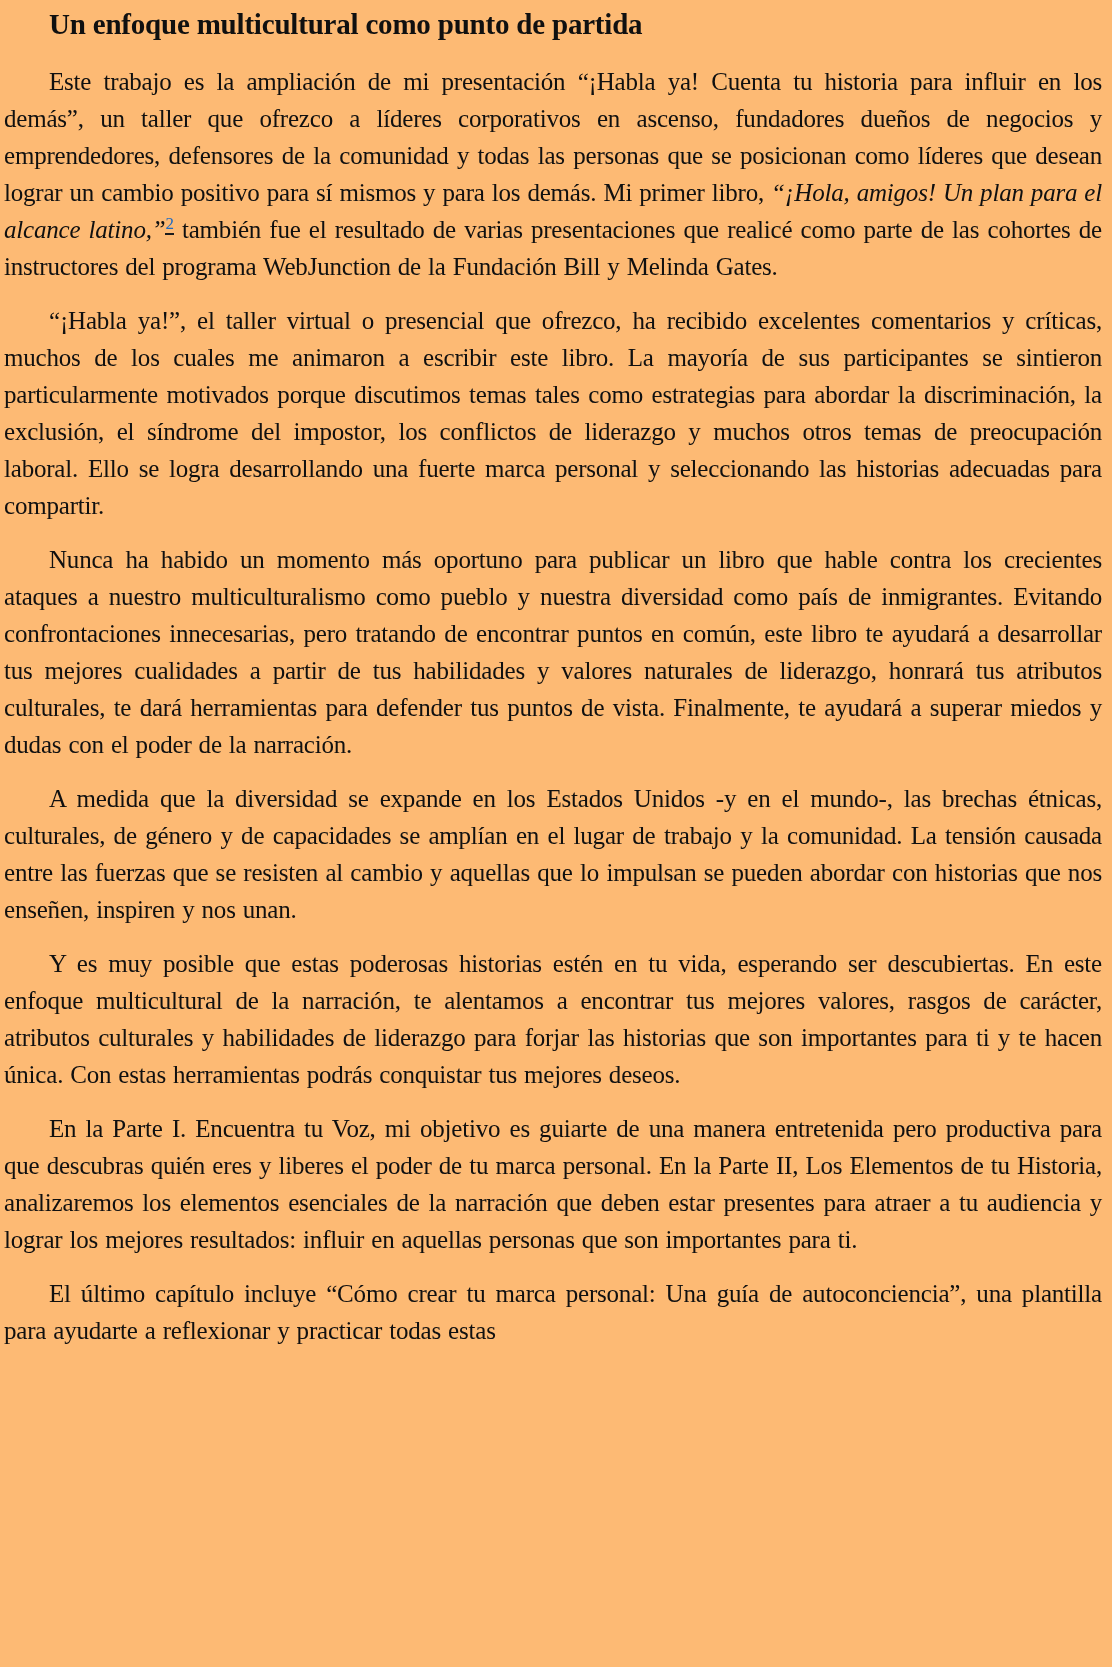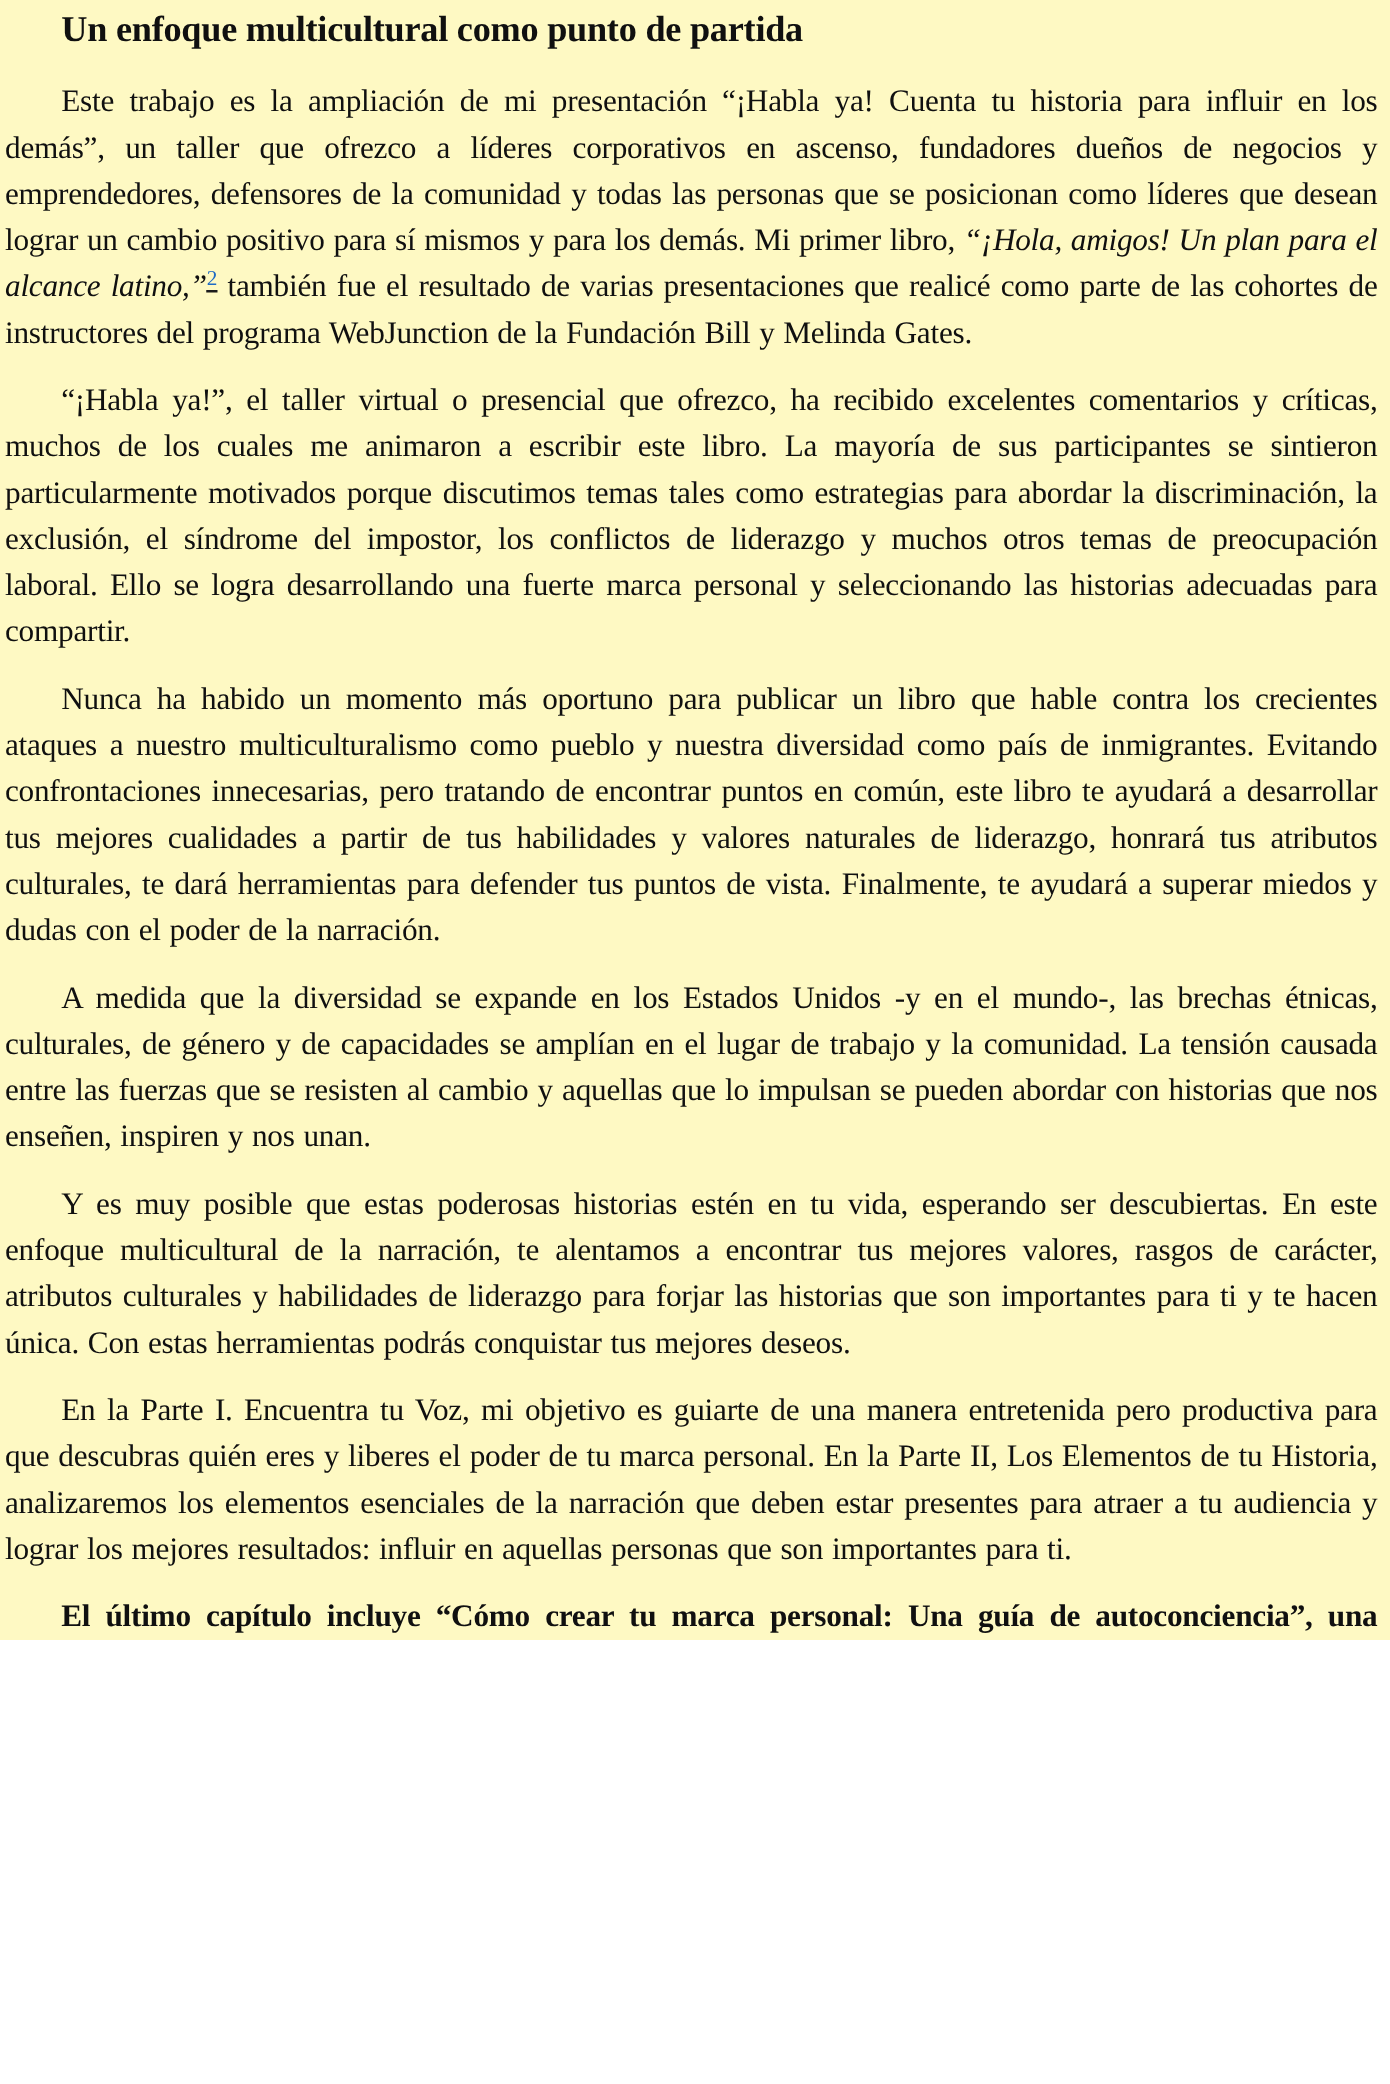--- a/index.html
+++ b/index.html
@@ -3,45 +3,45 @@
 <meta charset="utf-8">
 <style>
   html, body {
     margin: 0;
     padding: 0;
     background: #ffffff;
   }
   .page {
     position: relative;
     width: 1112px;
-    height: 1312px;
+    height: 1667px;
     box-sizing: border-box;
     padding: 4px 10px 0 4px;
     overflow: hidden;
-    background: #fef9c3;
+    background: #fdba74;
     color: #101010;
     font-family: "Liberation Serif", "DejaVu Serif", serif;
   }
   h1.heading {
     font-size: 29px;
     line-height: 36px;
     font-weight: 700;
     margin: 2px 0 21px 45px;
     letter-spacing: -0.2px;
   }
   p.para {
     font-size: 25px;
     line-height: 37px;
     text-align: justify;
     text-indent: 45px;
     margin: 0 0 17px 0;
     letter-spacing: -0.2px;
     word-spacing: 1px;
   }
-  p.para:last-child { margin-bottom: 0; font-weight: bold; }
+  p.para:last-child { margin-bottom: 0; }
   .italic { font-style: italic; }
   sup.footnote-ref {
     color: var(--link-color, #1e6bc4);
     font-size: 17px;
     line-height: 0;
     vertical-align: super;
     border-bottom: 2px solid #1c1c1c;
     cursor: pointer;
     font-style: normal;
   }

